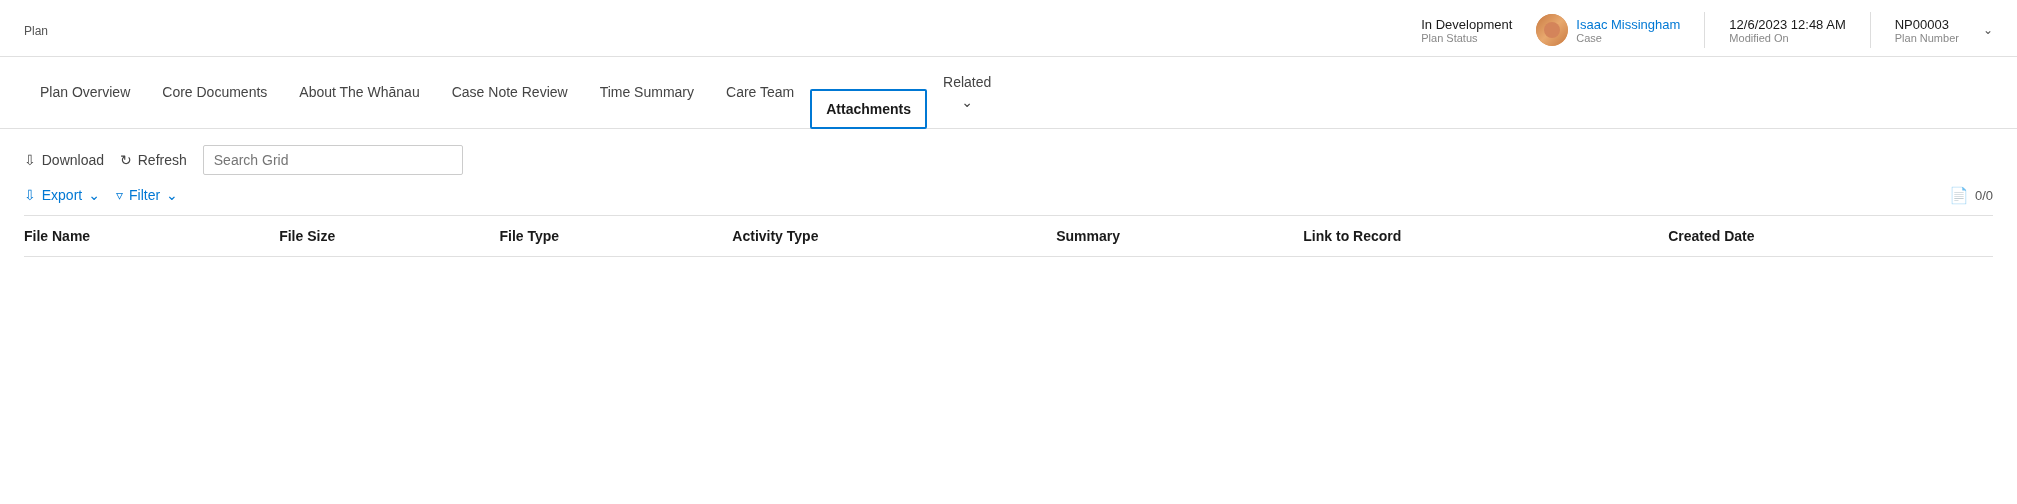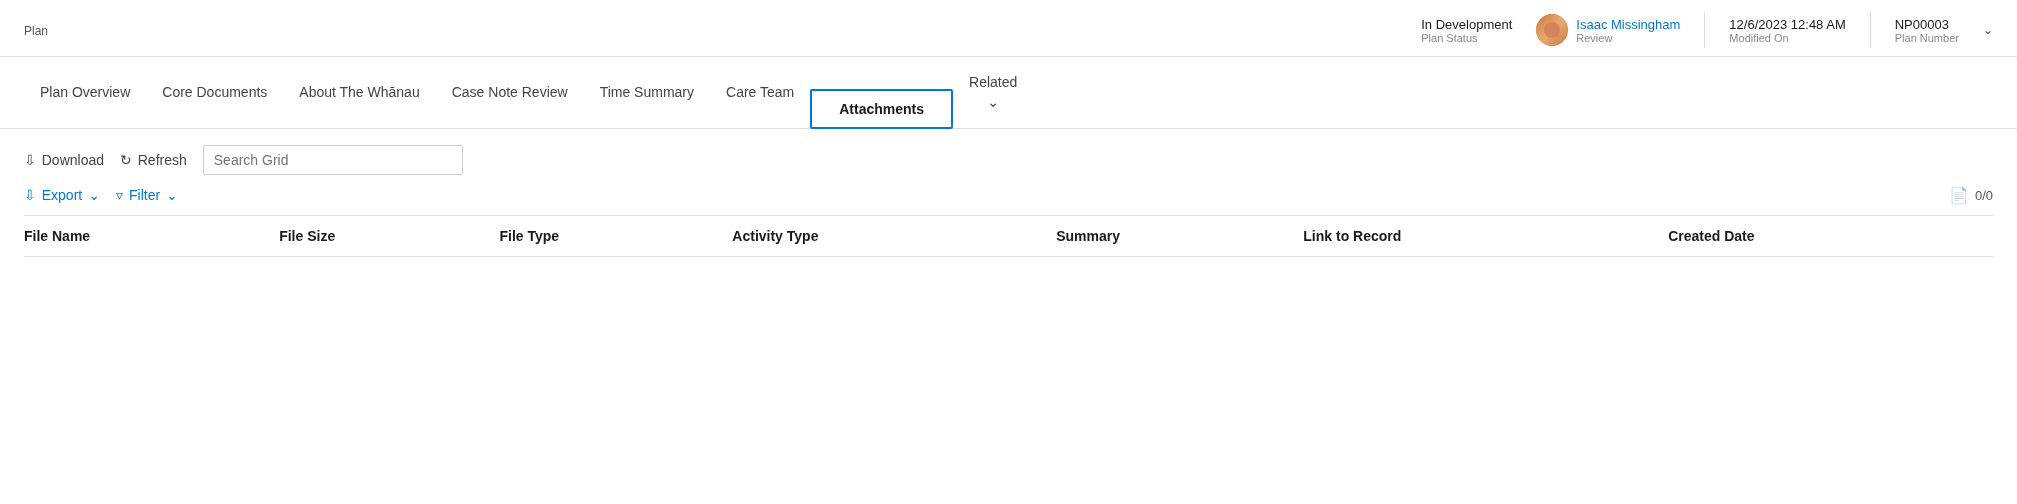--- a/index.html
+++ b/index.html
@@ -113,21 +113,21 @@
       border-bottom: 2px solid transparent;
       margin-bottom: -1px;
     }
     .nav-item.active {
       color: #1a1a1a;
       font-weight: 600;
       border-bottom: 2px solid #0078d4;
       border: 2px solid #0078d4;
       border-radius: 2px;
       margin-bottom: -1px;
-      padding: 10px 27px;
+      padding: 10px 14px;
       margin-top: 32px;
     }
     .nav-item-related {
       display: flex;
       align-items: center;
       gap: 4px;
       flex-direction: column;
     }
 
     
@@ -227,21 +227,21 @@
     <div class="header-meta-group">
       <span class="header-meta-value">In Development</span>
       <span class="header-meta-label">Plan Status</span>
     </div>
     <div class="header-owner">
       <div class="avatar">
         <div class="avatar-img"></div>
       </div>
       <div class="header-meta-group">
         <span class="owner-name">Isaac Missingham</span>
-        <span class="header-meta-label">Review</span>
+        <span class="header-meta-label">Case</span>
       </div>
     </div>
     <div class="header-divider"></div>
     <div class="header-meta-group">
       <span class="header-meta-value">12/6/2023 12:48 AM</span>
       <span class="header-meta-label">Modified On</span>
     </div>
     <div class="header-divider"></div>
     <div class="header-meta-group">
       <span class="header-meta-value">NP00003</span>

